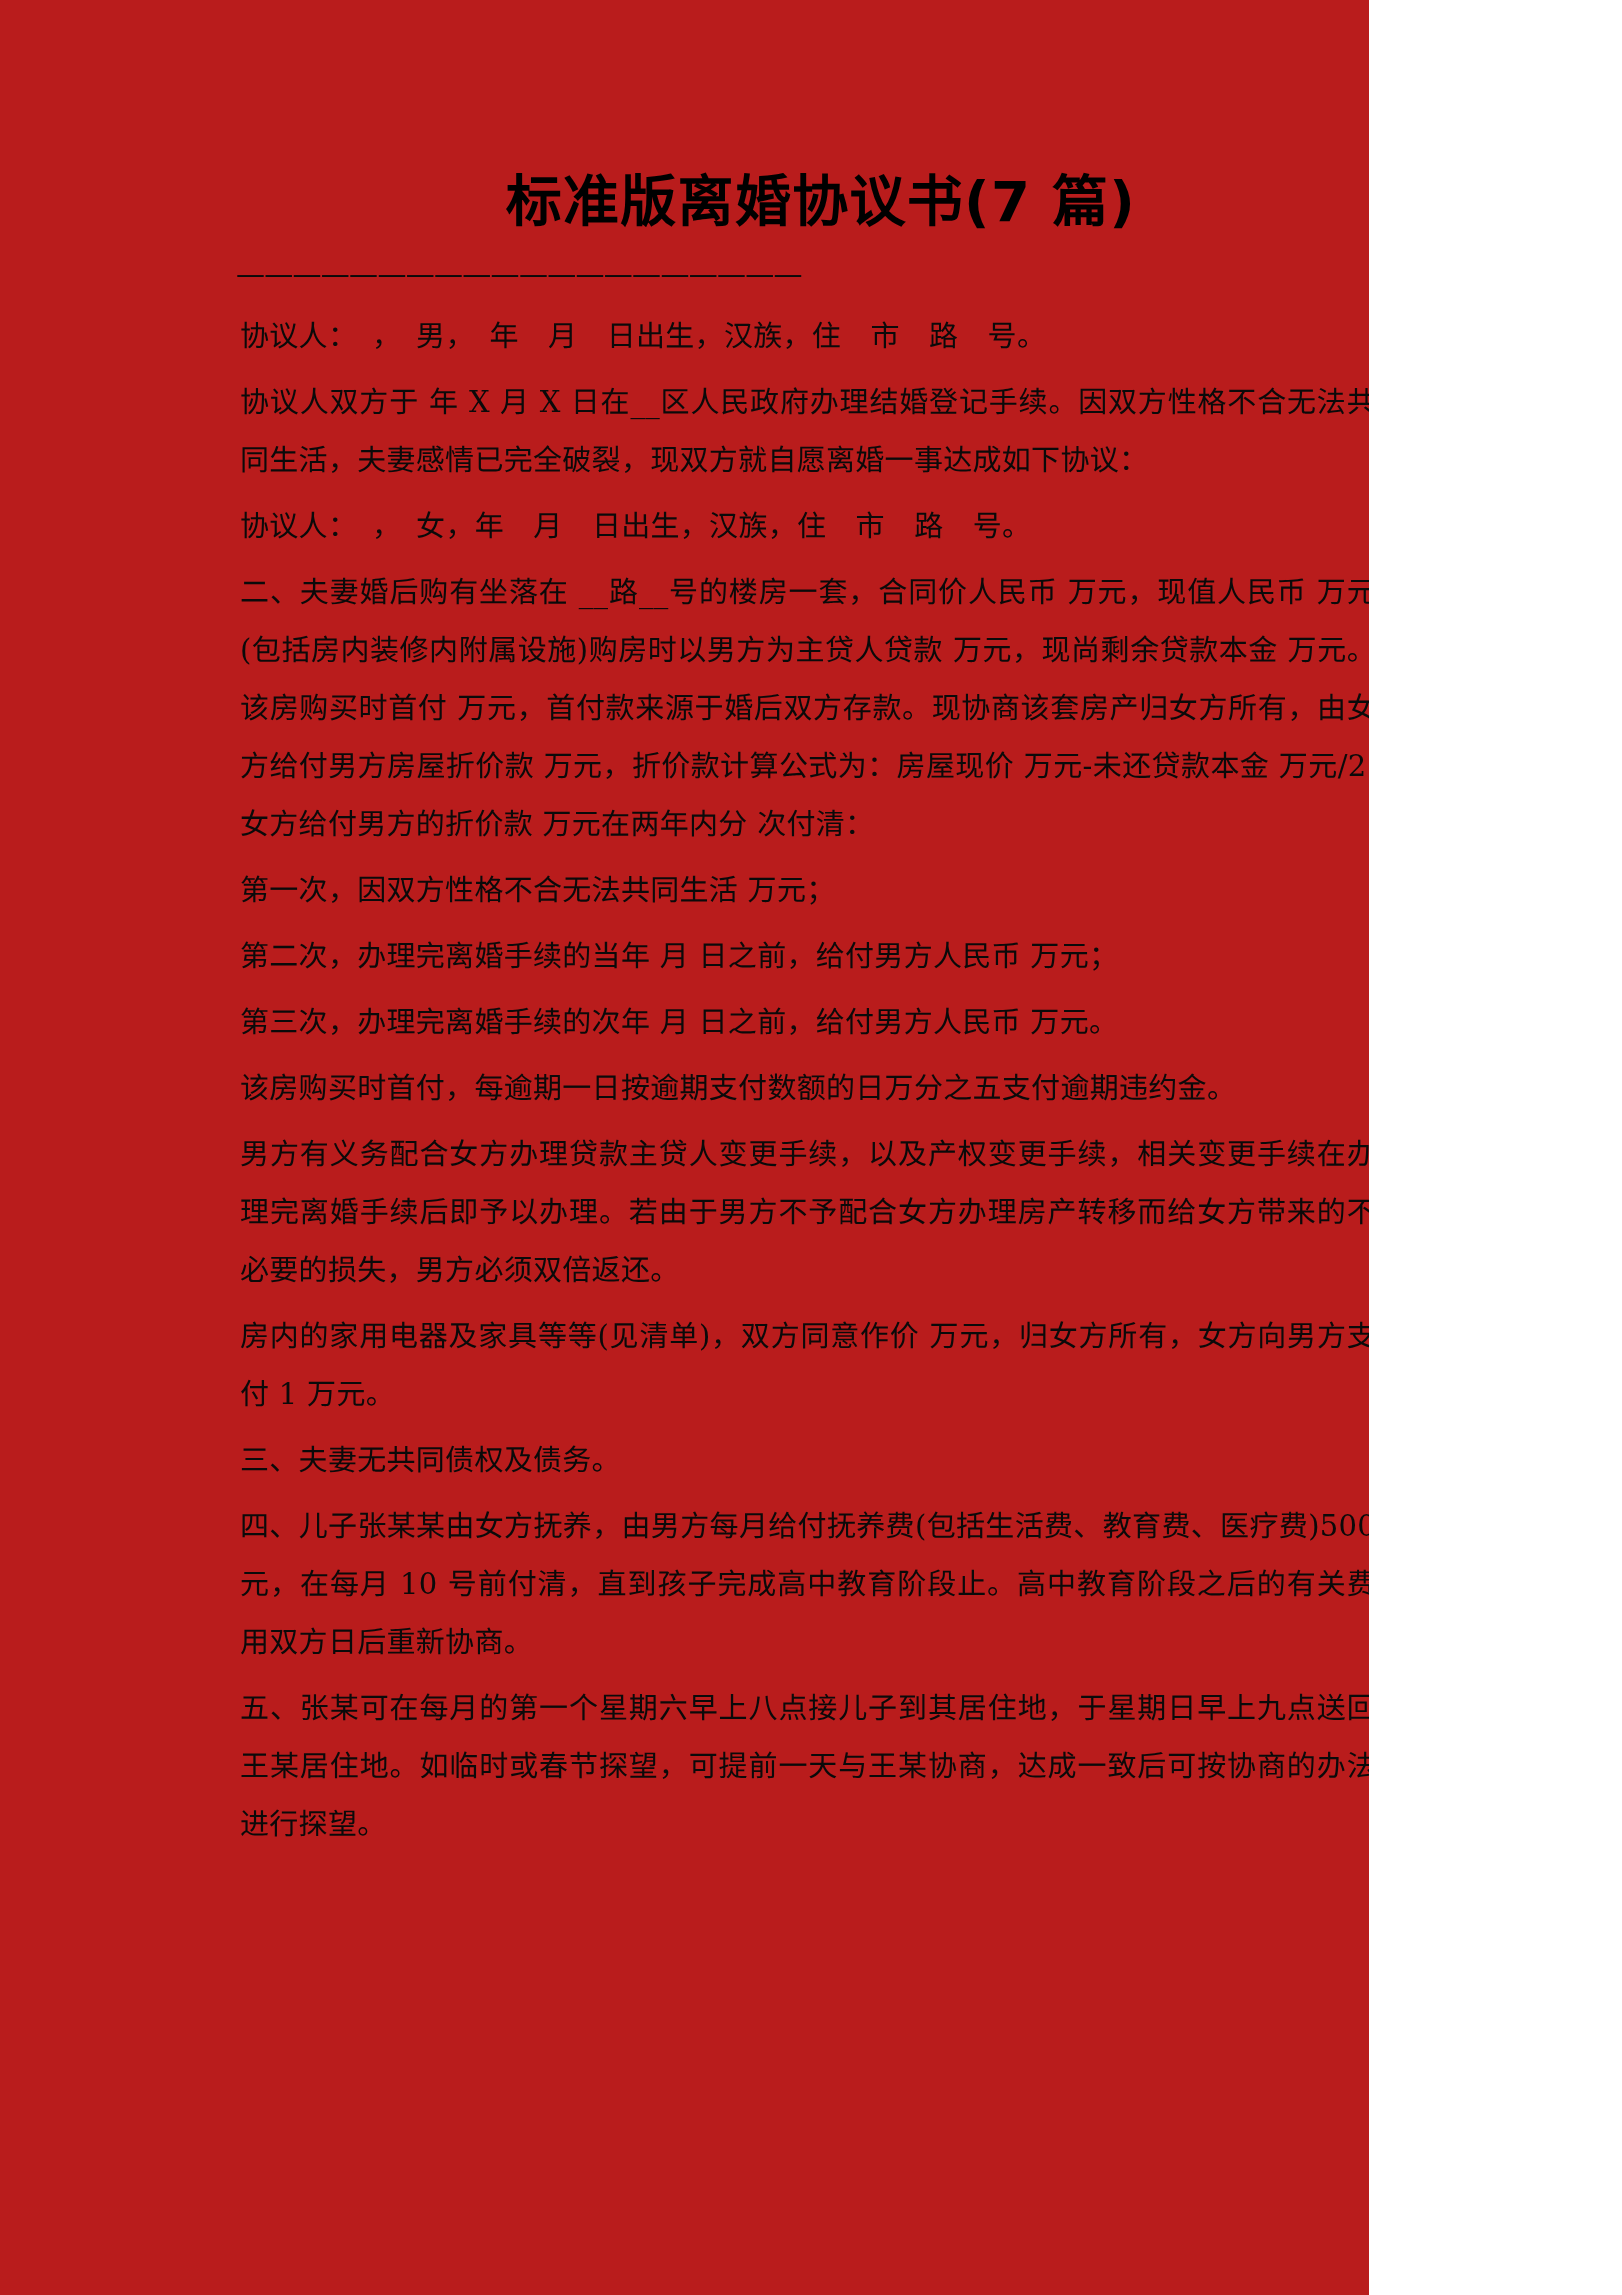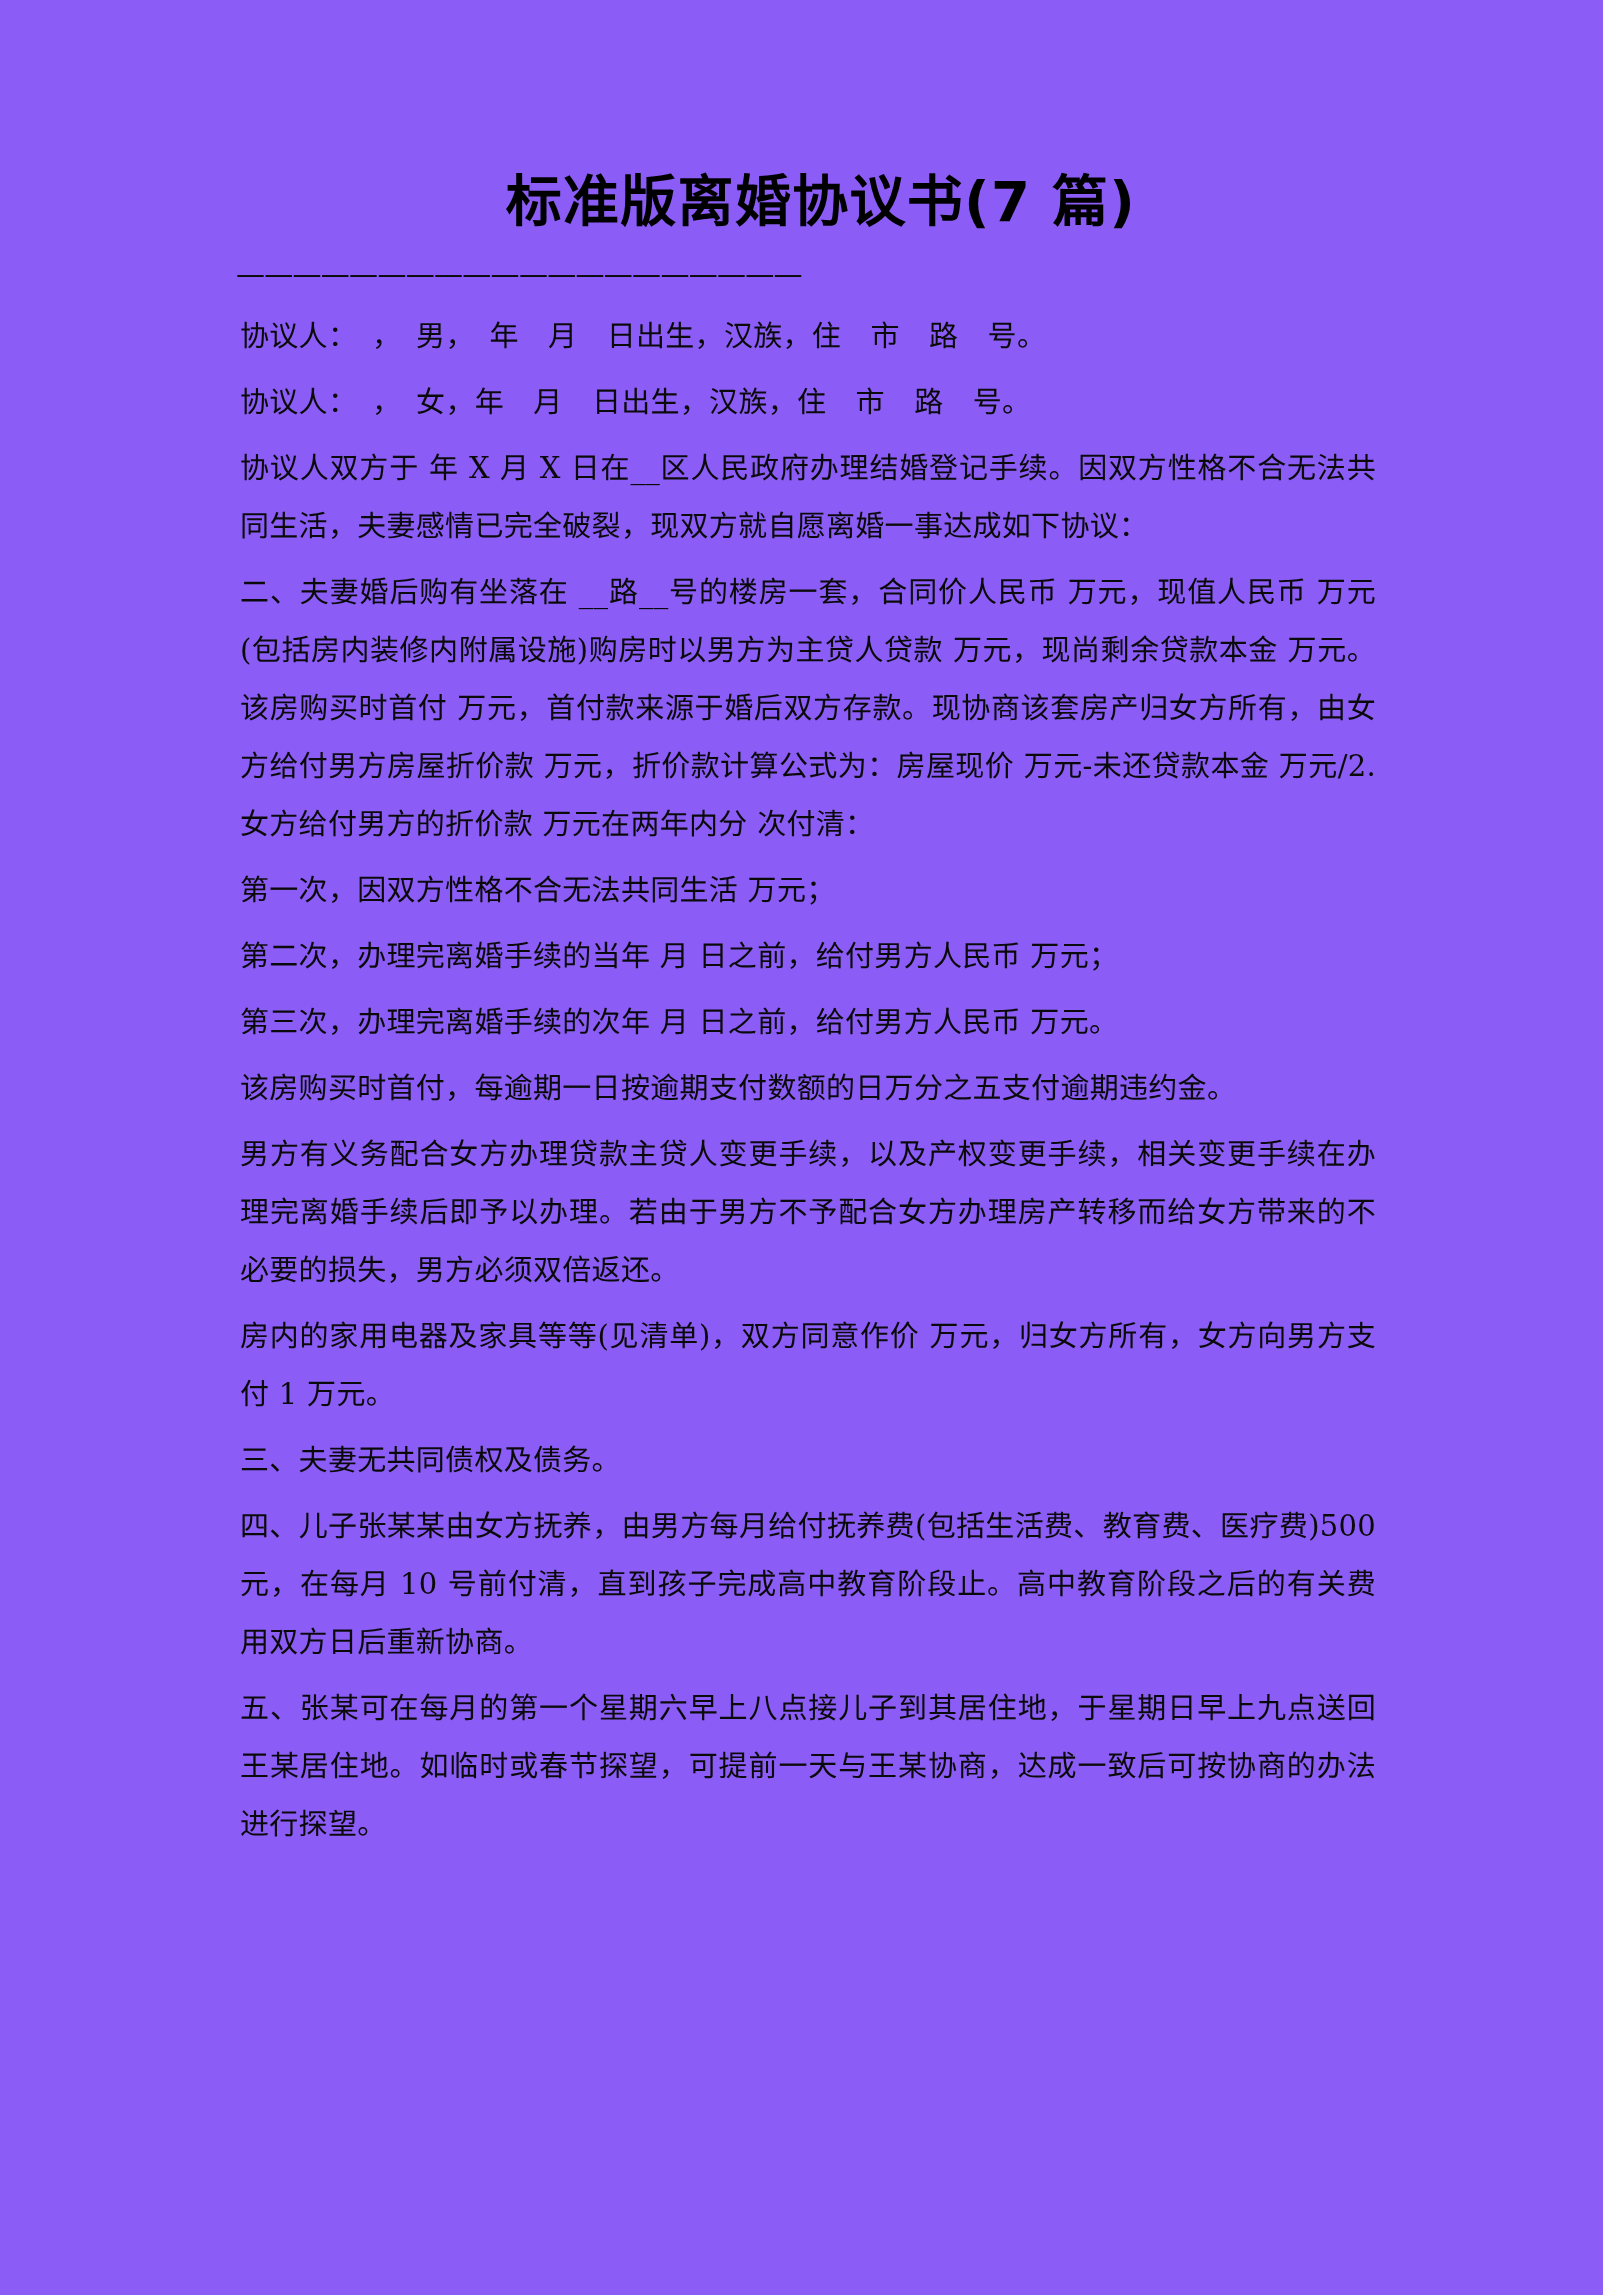--- a/index.html
+++ b/index.html
@@ -3,23 +3,23 @@
 <meta charset="utf-8">
 <title>标准版离婚协议书(7 篇)</title>
 <style>
   html, body {
     margin: 0;
     padding: 0;
     background: #ffffff;
   }
   .page {
     position: relative;
-    width: 1603px;
+    width: 1369px;
     height: 2295px;
-    background: #8b5cf6;
+    background: #b91c1c;
     box-sizing: border-box;
     overflow: hidden;
     font-family: "DejaVu Serif", "Liberation Serif", serif;
     color: #0a0a0a;
   }
   .content {
     position: absolute;
     left: 232px;
     top: 167px;
     width: 1152px;
@@ -70,23 +70,23 @@
   <div class="content">
 
     <h1 class="doc-title">标准版离婚协议书(7 篇)</h1>
 
     <div class="divider-row">
       <span class="divider-text">————————————————————</span>
     </div>
 
     <p class="para">协议人：　，　男，　年　月　日出生，汉族，住　市　路　号。</p>
 
+    <p class="para">协议人双方于 年 X 月 X 日在__区人民政府办理结婚登记手续。因双方性格不合无法共同生活，夫妻感情已完全破裂，现双方就自愿离婚一事达成如下协议：</p>
+
     <p class="para">协议人：　，　女，年　月　日出生，汉族，住　市　路　号。</p>
-
-    <p class="para">协议人双方于 年 X 月 X 日在__区人民政府办理结婚登记手续。因双方性格不合无法共同生活，夫妻感情已完全破裂，现双方就自愿离婚一事达成如下协议：</p>
 
 
     <p class="para">二、夫妻婚后购有坐落在 __路__号的楼房一套，合同价人民币 万元，现值人民币 万元(包括房内装修内附属设施)购房时以男方为主贷人贷款 万元，现尚剩余贷款本金 万元。该房购买时首付 万元，首付款来源于婚后双方存款。现协商该套房产归女方所有，由女方给付男方房屋折价款 万元，折价款计算公式为：房屋现价 万元-未还贷款本金 万元/2.女方给付男方的折价款 万元在两年内分 次付清：</p>
 
     <p class="para">第一次，因双方性格不合无法共同生活 万元；</p>
 
     <p class="para">第二次，办理完离婚手续的当年 月 日之前，给付男方人民币 万元；</p>
 
     <p class="para">第三次，办理完离婚手续的次年 月 日之前，给付男方人民币 万元。</p>
 

